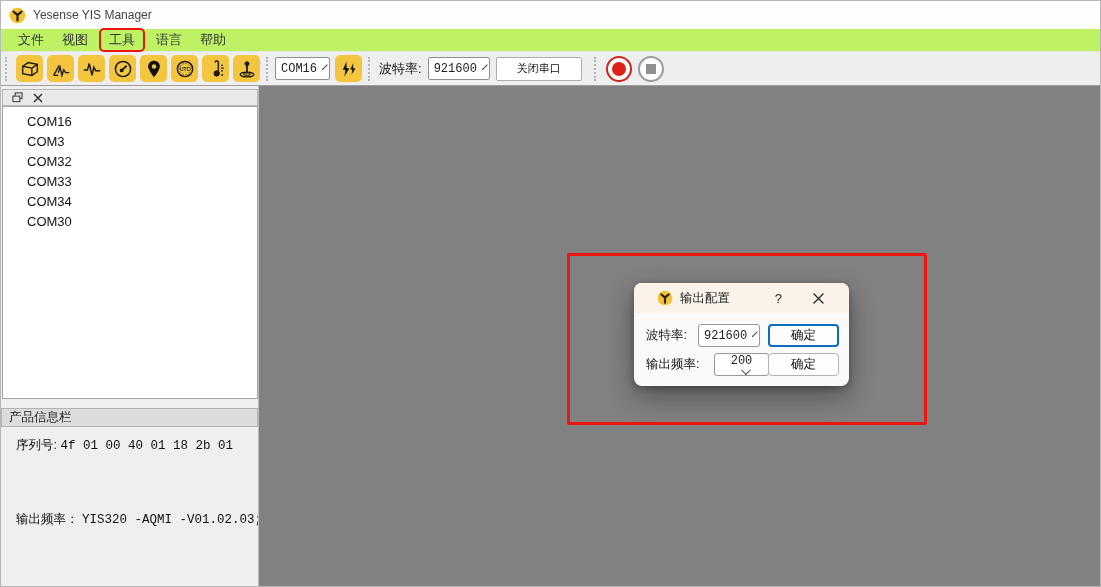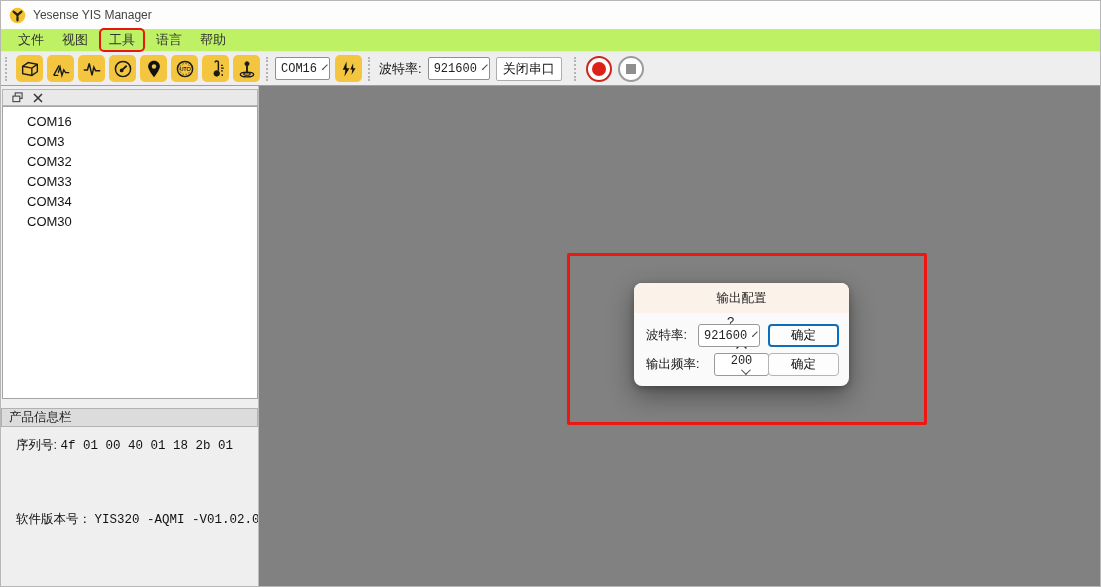--- a/index.html
+++ b/index.html
@@ -46,21 +46,21 @@
     height:23px; background:#fff; border:1px solid #8f8f8f; border-radius:2px;
     display:flex; align-items:center; justify-content:space-between;
     font-size:12px; padding:0 5px; cursor:pointer;
     font-family:"Liberation Mono", monospace;
   }
   .chev { width:7px; height:7px; border-right:1.6px solid #444; border-bottom:1.6px solid #444;
           transform:rotate(45deg) translateY(-2px); margin-left:6px; }
   .tb-label { font-size:13px; color:#111; margin:0 6px 0 2px; }
   .btn-plain {
     height:24px; background:#fff; border:1px solid #adadad; border-radius:2px;
-    font-size:13px; padding:0 6px; cursor:pointer; color:#111;
+    font-size:11px; padding:0 20px; cursor:pointer; color:#111;
   }
   .round-btn {
     width:26px; height:26px; border-radius:50%; background:#fff;
     display:flex; align-items:center; justify-content:center; cursor:pointer; margin:0 3px; padding:0;
   }
   .rec { border:2px solid #cf241c; }
   .rec-dot { width:14px; height:14px; border-radius:50%; background:#dd2116; }
   .stop { border:2px solid #9b9b9b; }
   .stop-sq { width:10px; height:10px; background:#8f8f8f; }
   
@@ -96,21 +96,21 @@
   }
   
   .dialog {
     position:absolute; left:633px; top:282px; width:215px; height:103px;
     background:#fafafa; border-radius:8px;
     box-shadow:0 10px 26px rgba(0,0,0,0.38), 0 2px 6px rgba(0,0,0,0.25);
     font-size:12.5px;
   }
   .dialog-titlebar {
     height:30px; background:#fbf2ea; border-radius:8px 8px 0 0;
-    display:flex; align-items:center; padding:0 23px; gap:7px;flex-direction:column;
+    display:flex; align-items:center; padding:0 23px; gap:7px;
   }
   .dialog-title { flex:1; font-size:12.5px; color:#1c1c1c; }
   .dlg-help { border:none; background:transparent; font-size:13px; color:#222; cursor:pointer; margin-right:22px; }
   .dlg-close { border:none; background:transparent; cursor:pointer; display:flex; align-items:center; padding:2px; }
   .dlg-row { position:absolute; left:0; width:215px; height:23px; display:flex; align-items:center; }
   .dlg-row.r1 { top:41px; }
   .dlg-row.r2 { top:70px; }
   .dlg-label { position:absolute; left:12px; color:#111; }
   .dlg-combo { position:absolute; border-radius:3px; border:1px solid #999; height:23px; }
   .r1 .dlg-combo { left:64px; width:62px; }
@@ -255,21 +255,21 @@
 
 <div class="info-header">
   <span>产品信息栏</span>
 </div>
 
 <div class="info-line" style="left:15px; top:436px;">
   <span>序列号:</span>
   <span class="mono">4f 01 00 40 01 18 2b 01</span>
 </div>
 <div class="info-line" style="left:15px; top:510px;">
-  <span>软件版本号：</span>
+  <span>输出频率：</span>
   <span class="mono">YIS320 -AQMI -V01.02.03;</span>
 </div>
 
 <div class="v-divider"></div>
 
 <div class="content-area"></div>
 
 <div class="annotation-rect"></div>
 
 <div class="dialog">

